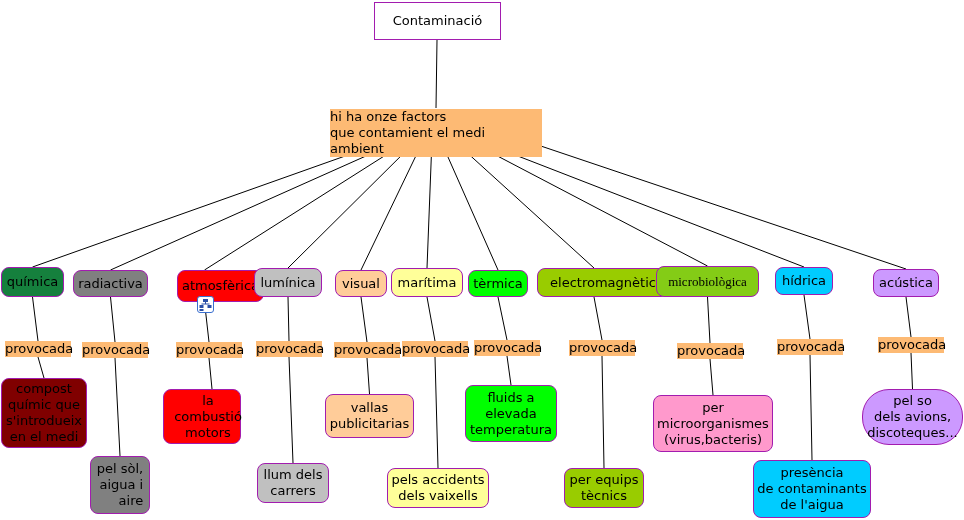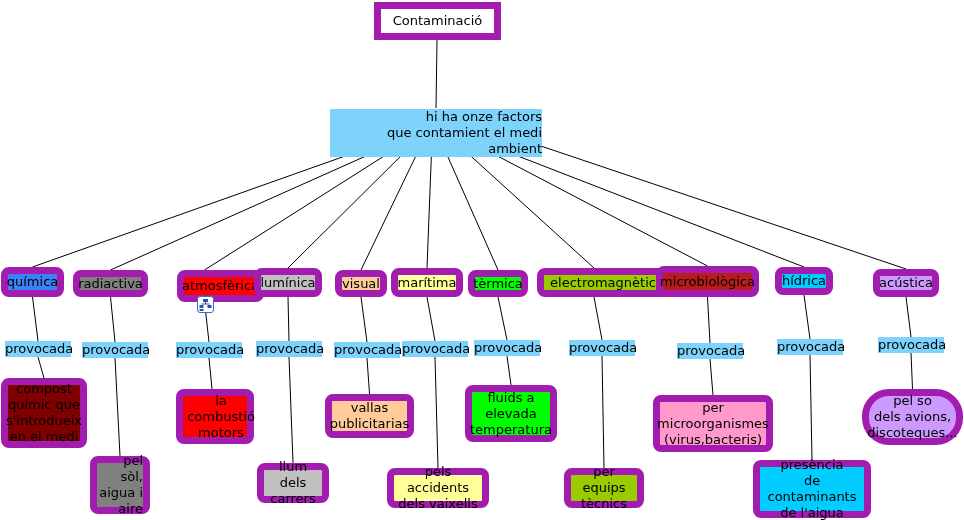--- a/index.html
+++ b/index.html
@@ -1,24 +1,24 @@
 <!DOCTYPE html>
 <html><head>
 <meta charset="utf-8">
 <style>
   html, body { margin:0; padding:0; background:#ffffff; }
   body { width:964px; height:520px; position:relative; overflow:hidden;
          font-family:"DejaVu Sans", sans-serif; color:#000; }
   #lines { position:absolute; left:0; top:0; width:964px; height:520px; }
-  .node { position:absolute; box-sizing:border-box; border:7px solid #a21caf;
+  .node { position:absolute; box-sizing:border-box; border:1px solid #a21caf;
           border-radius:8px; display:flex; align-items:center; justify-content:center;
           text-align:center; font-size:13px; line-height:16px; white-space:pre-line; }
   .root { border-radius:0; font-size:13px; }
-  .lbl { position:absolute; font-size:13px; line-height:16px; text-align:right;
-         background:#7dd3fc; white-space:pre-line; }
+  .lbl { position:absolute; font-size:13px; line-height:16px; text-align:left;
+         background:#fdba74; white-space:pre-line; }
   .linkicon { position:absolute; width:17px; height:17px; box-sizing:border-box;
               border:1px solid #3a6fd0; border-radius:3px; background:#fff; }
 </style>
 </head>
 <body>
 
 <svg id="lines">
     <line x1="437" y1="40" x2="436" y2="108" stroke="#000" stroke-width="1"></line>
     <line x1="393" y1="139" x2="32.5" y2="267" stroke="#000" stroke-width="1"></line>
     <line x1="32.5" y1="297" x2="38" y2="341" stroke="#000" stroke-width="1"></line>
@@ -54,34 +54,34 @@
     <line x1="906" y1="297" x2="911" y2="337" stroke="#000" stroke-width="1"></line>
     <line x1="911" y1="353" x2="912.5" y2="389" stroke="#000" stroke-width="1"></line>
   </svg>
 
 <div class="node root" id="root" style="left:374px;top:2px;width:127px;height:38px;">Contaminació</div>
 
 <div class="lbl" id="connector" style="left:330px;top:109px;width:212px;">hi ha onze factors
 que contamient el medi ambient</div>
 
 <div id="factors">
-    <div class="node" style="left: 1px; top: 267px; width: 63px; height: 30px; background: #3b82f6;">química</div>
+    <div class="node" style="left: 1px; top: 267px; width: 63px; height: 30px; background: #15803d;">química</div>
     <div class="lbl" style="left: 5px; top: 341px; width: 66px;">provocada</div>
     <div class="node" style="left: 1px; top: 378px; width: 86px; height: 70px; background: rgb(128, 0, 0);">compost
 químic que
 s'introdueix
 en el medi</div>
     <div class="node" style="left: 73px; top: 270px; width: 75px; height: 27px; background: rgb(128, 128, 128);">radiactiva</div>
     <div class="lbl" style="left: 82px; top: 342px; width: 66px;">provocada</div>
     <div class="node" style="left: 90px; top: 456px; width: 60px; height: 58px; background: rgb(128, 128, 128); text-align: right;">pel sòl,
 aigua i
 aire</div>
     <div class="node" style="left: 161px; top: 270px; width: 87px; height: 32px; background: rgb(255, 0, 0); margin-left: 16px;">atmosfèrica</div>
     <div class="lbl" style="left: 176px; top: 342px; width: 66px;">provocada</div>
-    <div class="node" style="left: 176px; top: 389px; width: 78px; height: 55px; background: rgb(255, 0, 0); padding-left: 12px;">la
+    <div class="node" style="left: 163px; top: 389px; width: 78px; height: 55px; background: rgb(255, 0, 0); padding-left: 12px;">la
 combustió
 motors</div>
     <div class="linkicon" style="left: 197px; top: 296px;"><svg width="15" height="15" viewBox="0 0 15 15">
         <rect x="5" y="2" width="5" height="3" fill="#2a4fa8"></rect>
         <line x1="7.5" y1="5" x2="7.5" y2="7" stroke="#2a4fa8"></line>
         <line x1="3.5" y1="7" x2="11.5" y2="7" stroke="#2a4fa8"></line>
         <rect x="1.5" y="8" width="4" height="3" fill="#2a4fa8"></rect>
         <rect x="9.5" y="8" width="4" height="3" fill="#2a4fa8"></rect>
         <rect x="1.5" y="12" width="4" height="2" fill="#2a4fa8"></rect>
       </svg></div>
@@ -99,21 +99,21 @@
 dels vaixells</div>
     <div class="node" style="left: 468px; top: 270px; width: 60px; height: 27px; background: rgb(0, 255, 0);">tèrmica</div>
     <div class="lbl" style="left: 474px; top: 340px; width: 66px;">provocada</div>
     <div class="node" style="left: 465px; top: 385px; width: 92px; height: 57px; background: rgb(0, 255, 0);">fluids a
 elevada
 temperatura</div>
     <div class="node" style="left: 537px; top: 268px; width: 132px; height: 29px; background: rgb(153, 204, 0);">electromagnètic</div>
     <div class="lbl" style="left: 569px; top: 340px; width: 66px;">provocada</div>
     <div class="node" style="left: 564px; top: 468px; width: 80px; height: 40px; background: rgb(153, 204, 0);">per equips
 tècnics</div>
-    <div class="node" style="left: 656px; top: 266px; width: 103px; height: 31px; background: #b91c1c;">microbiològica</div>
+    <div class="node" style="left: 656px; top: 266px; width: 103px; height: 31px; background: #84cc16; font-family: Liberation Serif, serif;">microbiològica</div>
     <div class="lbl" style="left: 677px; top: 343px; width: 66px;">provocada</div>
     <div class="node" style="left: 653px; top: 395px; width: 120px; height: 57px; background: rgb(255, 153, 204);">per
 microorganismes
 (virus,bacteris)</div>
     <div class="node" style="left: 775px; top: 267px; width: 58px; height: 28px; background: rgb(0, 204, 255);">hídrica</div>
     <div class="lbl" style="left: 777px; top: 339px; width: 66px;">provocada</div>
     <div class="node" style="left: 753px; top: 460px; width: 118px; height: 58px; background: rgb(0, 204, 255);">presència
 de contaminants
 de l'aigua</div>
     <div class="node" style="left: 873px; top: 269px; width: 66px; height: 28px; background: rgb(204, 153, 255);">acústica</div>

